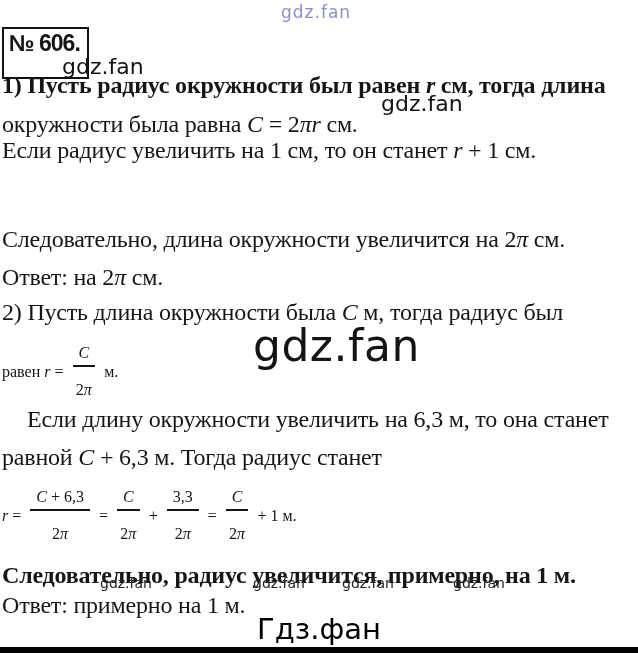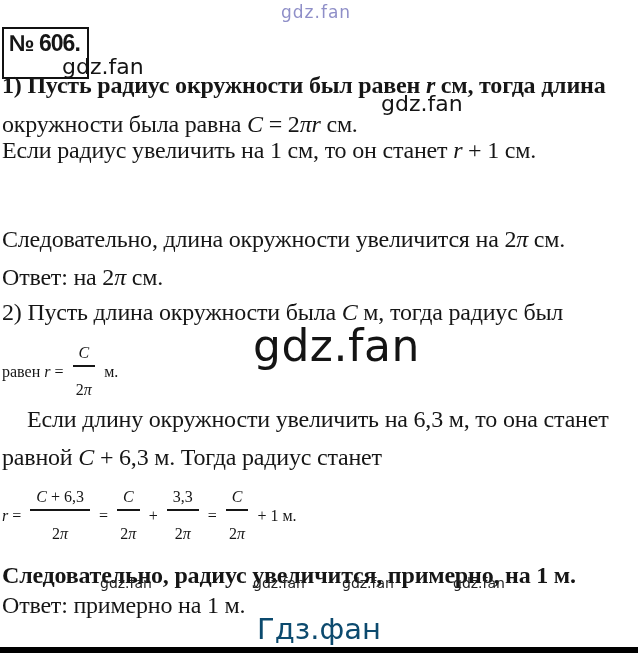--- a/index.html
+++ b/index.html
@@ -56,21 +56,21 @@
     white-space: nowrap;
   }
   .frac { display: inline-flex; flex-direction: column; align-items: center; }
   .frac .num { padding: 0 6px 3px; border-bottom: 2px solid #161616; text-align: center; }
   .frac .den { padding-top: 14px; text-align: center; }
   .brand-bottom {
     top: 612px; left: 0; width: 638px;
     text-align: center;
     font-family: "DejaVu Sans", "Liberation Sans", sans-serif;
     font-size: 29px;
-    color: #0c4a6e;
+    color: #000000;
   }
   .bottom-bar {
     top: 647px; left: 0;
     width: 638px; height: 6px;
     background: #000;
   }
   i { font-style: italic; }
 </style>
 </head>
 <body>

